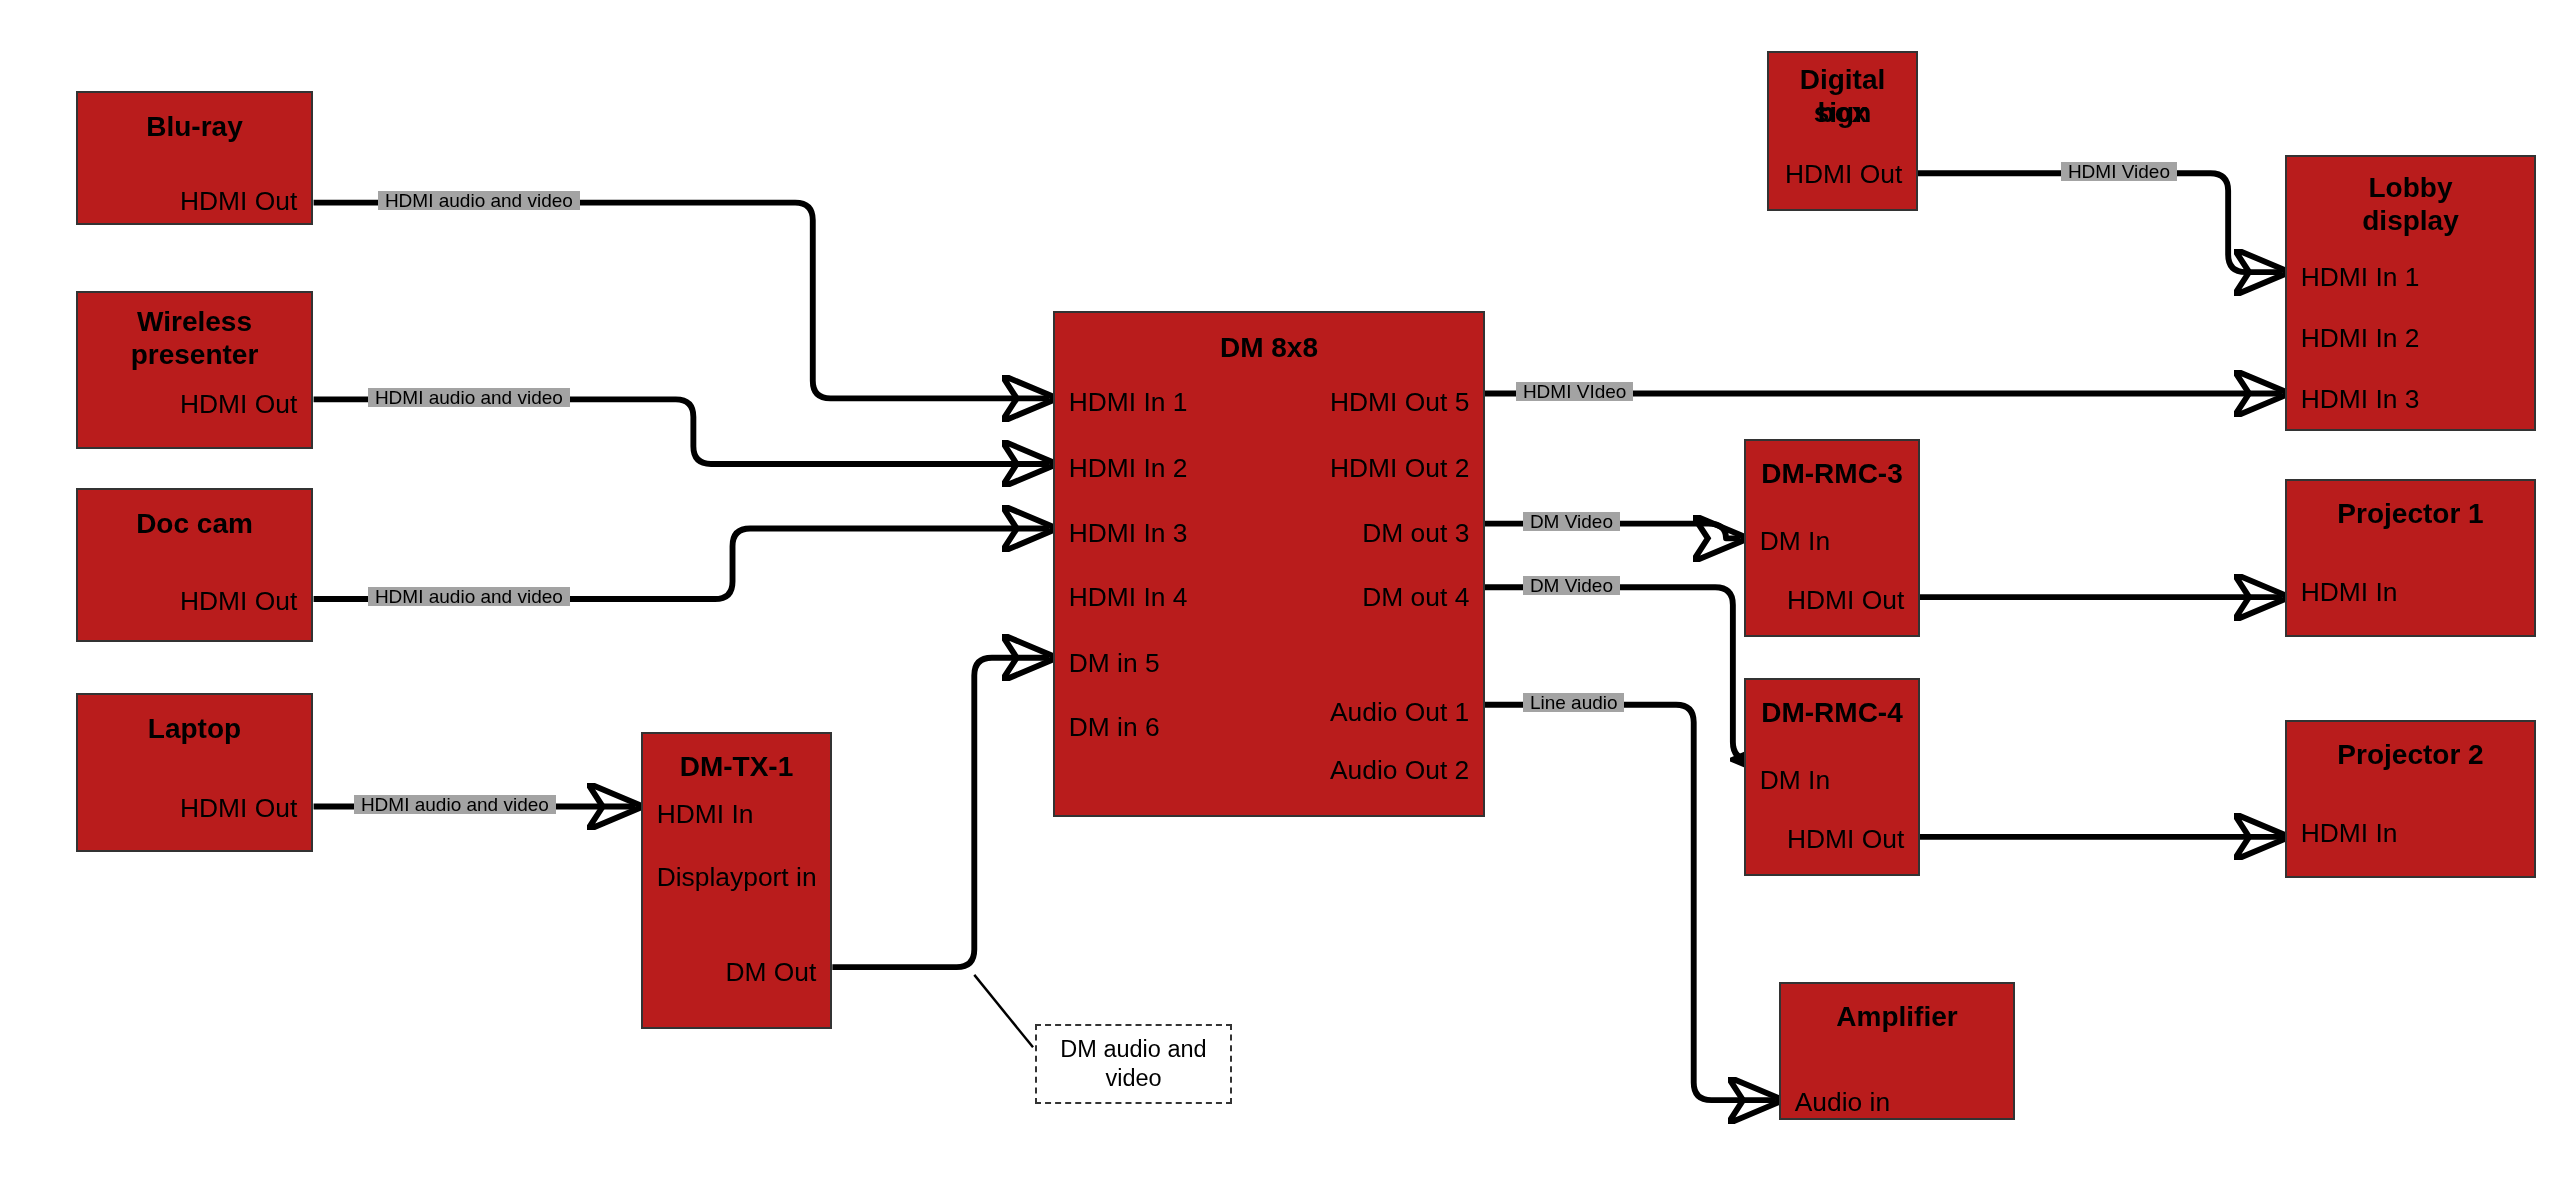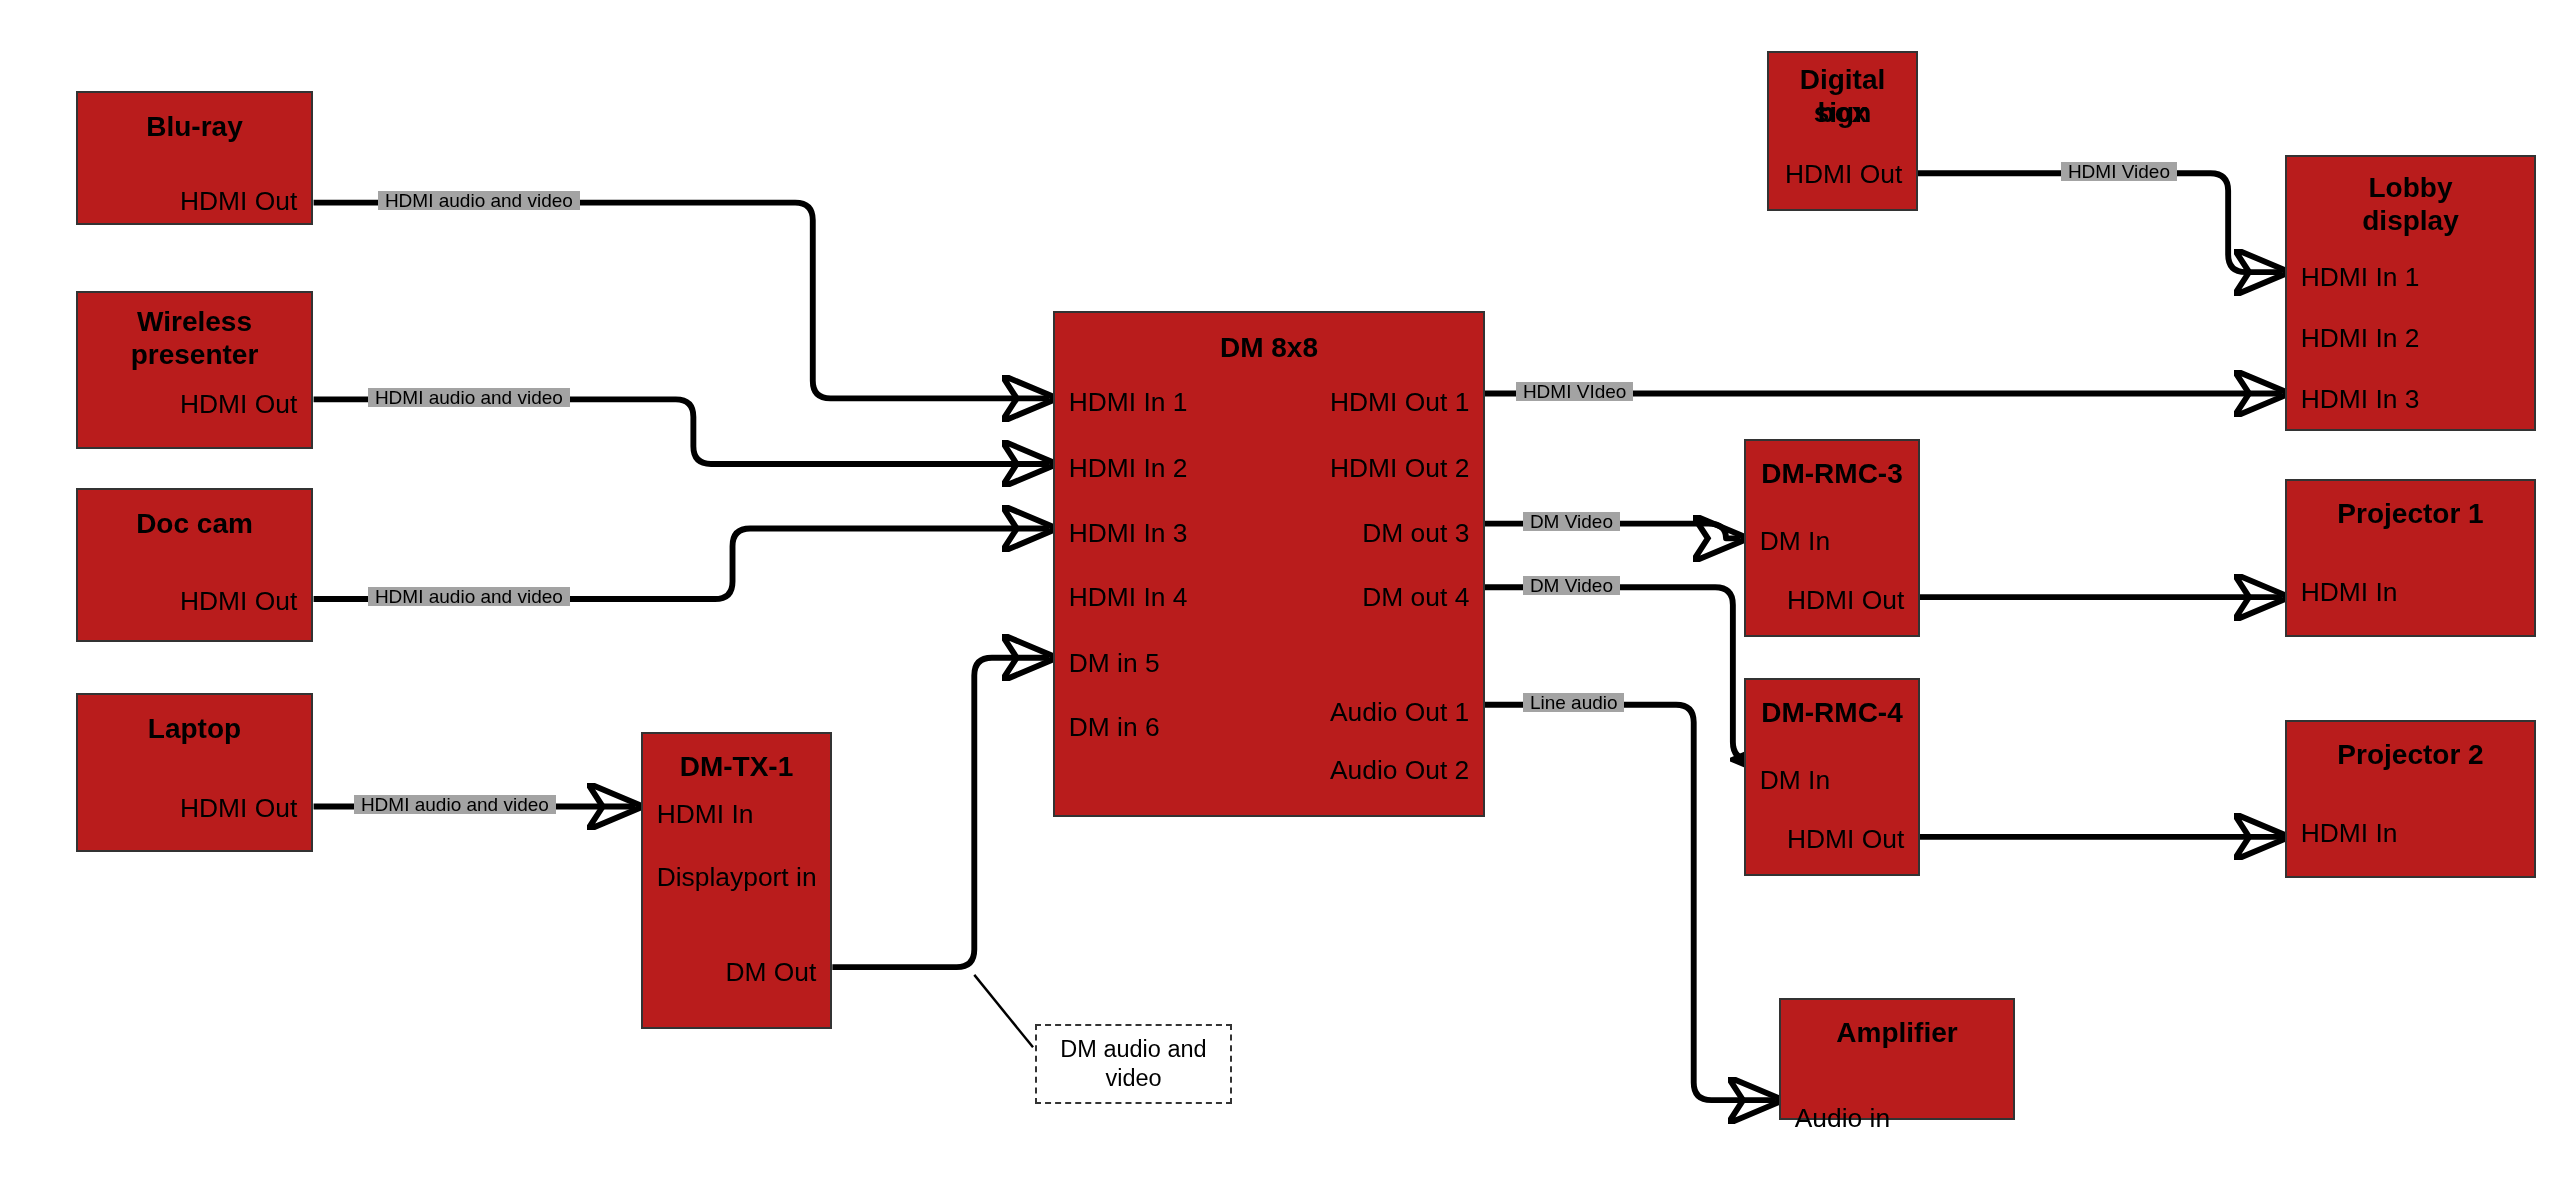--- a/index.html
+++ b/index.html
@@ -92,21 +92,21 @@
   <div class="box" style="left:1053px;top:311px;width:432px;height:506px;">
     <div class="box-title" style="top:17.6px;">DM 8x8</div>
 
     <div class="port l" style="top:76px;">HDMI In 1</div>
     <div class="port l" style="top:142px;">HDMI In 2</div>
     <div class="port l" style="top:207px;">HDMI In 3</div>
     <div class="port l" style="top:271px;">HDMI In 4</div>
     <div class="port l" style="top:337px;">DM in 5</div>
     <div class="port l" style="top:401px;">DM in 6</div>
 
-    <div class="port r" style="top:76px;">HDMI Out 1</div>
+    <div class="port r" style="top:76px;">HDMI Out 5</div>
     <div class="port r" style="top:142px;">HDMI Out 2</div>
     <div class="port r" style="top:207px;">DM out 3</div>
     <div class="port r" style="top:271px;">DM out 4</div>
     <div class="port r" style="top:386px;">Audio Out 1</div>
     <div class="port r" style="top:444px;">Audio Out 2</div>
   </div>
 
   <div class="box" style="left:1767px;top:51px;width:151px;height:160px;">
     <div class="box-title" style="top:9.8px;">Digital sign</div>
     <div class="box-title" style="top:43px;">box</div>
@@ -136,21 +136,21 @@
   <div class="box" style="left:2285px;top:479px;width:251px;height:158px;">
     <div class="box-title" style="top:15.7px;">Projector 1</div>
     <div class="port l" style="top:98px;">HDMI In</div>
   </div>
 
   <div class="box" style="left:2285px;top:720px;width:251px;height:158px;">
     <div class="box-title" style="top:15.7px;">Projector 2</div>
     <div class="port l" style="top:98px;">HDMI In</div>
   </div>
 
-  <div class="box" style="left:1779px;top:982px;width:236px;height:122px;margin-top:16px;">
+  <div class="box" style="left:1779px;top:982px;width:236px;height:138px;">
     <div class="box-title" style="top:15.7px;">Amplifier</div>
     <div class="port l" style="top:105px;">Audio in</div>
   </div>
 
   <div class="elabel" style="left:378px;top:191px;">HDMI audio and video</div>
   <div class="elabel" style="left:368px;top:388px;">HDMI audio and video</div>
   <div class="elabel" style="left:368px;top:587px;">HDMI audio and video</div>
   <div class="elabel" style="left:354px;top:795px;">HDMI audio and video</div>
 
   <div class="elabel" style="left:2061px;top:162px;">HDMI Video</div>

